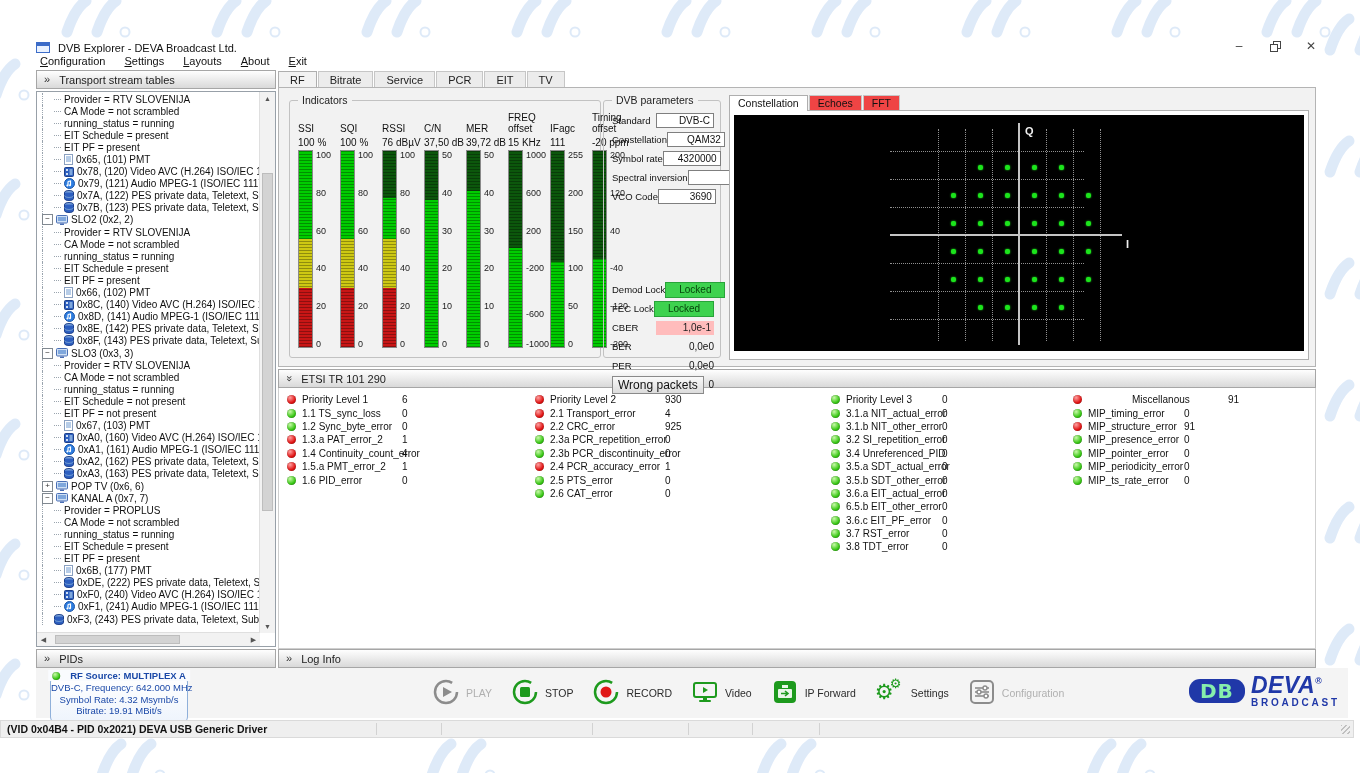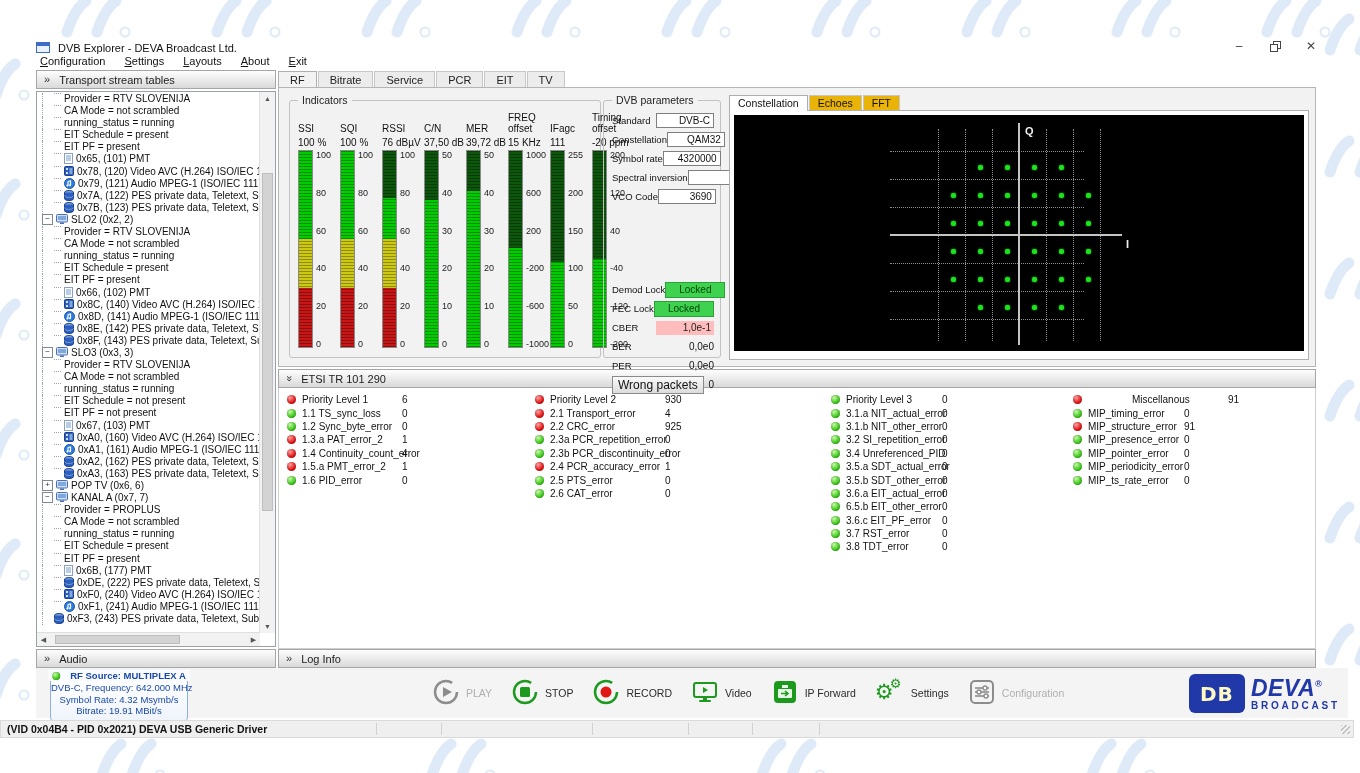--- a/index.html
+++ b/index.html
@@ -17,21 +17,21 @@
   
   .secbar{height:17px;background:linear-gradient(#fefefe,#d9d9d9);border:1px solid #a6a6a6;
           display:flex;align-items:center;gap:9px;padding:0 7px;font-size:11px;color:#1c1c1c;flex:0 0 auto;}
   .chev{font-size:11px;color:#333;line-height:1;display:inline-block;}
   .chev.down{transform:rotate(90deg);}
   
   .sidebar{left:36px;top:70px;width:240px;height:598px;display:flex;flex-direction:column;}
   .gap2{height:2px;flex:0 0 auto;}
   .treewrap{position:relative;flex:1;border:1px solid #98a0a8;background:#fff;overflow:hidden;}
   #tree{position:absolute;left:0;top:1px;right:15px;bottom:13px;overflow:hidden;}
-  .trow{display:flex;align-items:flex-start;height:12.1px;font-size:10px;white-space:nowrap;overflow:hidden;color:#101010;}
+  .trow{display:flex;align-items:center;height:12.1px;font-size:10px;white-space:nowrap;overflow:hidden;color:#101010;}
   .guide{width:11px;align-self:stretch;border-left:1px dotted #9aa4ae;margin-left:5px;flex:0 0 auto;}
   .dash{width:7px;border-top:1px dotted #9aa4ae;margin-right:3px;flex:0 0 auto;}
   .expbox{width:9px;height:9px;border:1px solid #808890;background:#fff;font-size:8px;line-height:7px;
           text-align:center;margin:0 3px 0 2px;flex:0 0 auto;color:#333;}
   .ticon{margin-right:3px;flex:0 0 auto;display:inline-flex;}
   .vscroll{position:absolute;right:0;top:0;bottom:13px;width:15px;background:#f2f2f2;border-left:1px solid #dfdfdf;}
   .hscroll{position:absolute;left:0;right:15px;bottom:0;height:13px;background:#f2f2f2;border-top:1px solid #dfdfdf;}
   .sarrow{position:absolute;color:#555;font-size:7px;width:15px;height:13px;display:flex;align-items:center;justify-content:center;}
   .vthumb{position:absolute;left:2px;right:2px;top:15%;height:62%;background:#d3d3d3;border:1px solid #bdbdbd;}
   .hthumb{position:absolute;top:2px;bottom:2px;left:18px;width:55%;background:#d3d3d3;border:1px solid #bdbdbd;}
@@ -61,21 +61,21 @@
   .valbox{width:50px;flex:0 0 auto;border:1px solid #7f7f7f;background:#fff;text-align:right;padding:1px 3px;font-size:10px;}
   .badge{width:52px;flex:0 0 auto;text-align:center;padding:1.5px 3px;font-size:10px;}
   .badge.locked{background:#3ed24f;border:1px solid #28a339;color:#07450c;}
   .badge.alert{background:#ffbcbc;text-align:right;color:#222;}
   .plainval{width:56px;flex:0 0 auto;text-align:right;font-size:10px;}
   .btnish{background:linear-gradient(#fafafa,#dcdcdc);border:1px solid #8a8a8a;padding:1px 5px;font-size:12px;}
   .spacer70{height:74px;flex:0 0 auto;}
   
   .constpanel{position:absolute;left:450px;top:6px;width:580px;height:266px;}
   .ctabs{display:flex;align-items:flex-end;height:16px;font-size:10.5px;}
-  .ctab{padding:1px 8px;border:1px solid #c6c6c6;border-bottom:none;background:#eab308;margin-right:1px;}
+  .ctab{padding:1px 8px;border:1px solid #c6c6c6;border-bottom:none;background:#ef4444;margin-right:1px;}
   .ctab.active{background:#fff;position:relative;top:1px;padding-bottom:2px;border-color:#aeaeae;}
   .cframe{border:1px solid #b0b0b0;background:#fff;padding:4px;height:240px;}
   .plot{position:relative;width:570px;height:236px;background:#000;overflow:hidden;}
   .vline{position:absolute;top:14px;height:212px;width:0;border-left:1px dotted #8f8f8f;}
   .hline{position:absolute;left:156px;width:194px;height:0;border-top:1px dotted #8f8f8f;}
   .vaxis{position:absolute;top:8px;height:222px;width:2px;background:#c4c4c4;}
   .haxis{position:absolute;left:156px;width:232px;height:2px;background:#c4c4c4;}
   .axlabel{position:absolute;color:#f0f0f0;font-size:11px;font-weight:bold;}
   .dot{position:absolute;width:5px;height:5px;border-radius:2px;}
   
@@ -90,21 +90,21 @@
   .bottombar{left:36px;top:668px;width:1312px;height:50px;background:#f4f4f4;}
   .rfsource{position:absolute;left:14px;top:8px;width:136px;height:40px;border:1.5px solid #8fb0da;border-radius:6px;
             background:linear-gradient(#ffffff,#eef4fc);font-size:9.5px;color:#1b49a8;text-align:center;padding-top:5px;}
   .rflegend{position:absolute;top:-7px;left:50%;transform:translateX(-50%);background:#f9fbfe;padding:0 4px;font-weight:bold;
             white-space:nowrap;display:flex;align-items:center;gap:4px;font-size:9.5px;}
   .rfline{line-height:11.5px;white-space:nowrap;}
   #toolbar{position:absolute;left:396px;top:0;height:50px;display:flex;align-items:center;gap:19px;}
   .tbtn{display:flex;align-items:center;gap:6px;font-size:10.5px;color:#2b2b2b;}
   .tbtn.disabled{color:#b0b0b0;}
   .brand{position:absolute;right:8px;top:6px;display:flex;align-items:center;gap:6px;}
-  .dbmark{width:56px;height:39px;background:#2038a8;border-radius:6px;color:#fef9c3;display:flex;align-items:center;
+  .dbmark{width:56px;height:24px;background:#2038a8;border-radius:11px;color:#86efac;display:flex;align-items:center;
           justify-content:center;font-weight:bold;font-size:20px;letter-spacing:1px;font-family:"DejaVu Sans",sans-serif;}
   .brandtxt{display:flex;flex-direction:column;line-height:1;}
   .deva{color:#2038a8;font-weight:bold;font-size:23px;letter-spacing:.5px;font-style:italic;}
   .deva sup{font-size:9px;}
   .bcast{color:#2038a8;font-weight:bold;font-size:10px;letter-spacing:2.8px;margin-top:1px;}
   
   .statusbar{left:0;top:720px;width:1346px;height:16px;background:#efefef;border:1px solid #dadada;
              font-size:10.5px;font-weight:bold;display:flex;align-items:center;padding-left:6px;}
   .sdiv{position:absolute;top:2px;bottom:2px;width:1px;background:#d2d2d2;}
   .grip{position:absolute;right:3px;bottom:3px;width:9px;height:9px;
@@ -729,21 +729,21 @@
     </div>
     <div class="hscroll">
       <div class="sarrow" style="left:0;width:13px;">◀</div>
       <div class="hthumb"></div>
       <div class="sarrow" style="right:0;width:13px;">▶</div>
     </div>
   </div>
   <div class="gap2"></div>
   <div class="secbar">
     <span class="chev">»</span>
-    <span>Audio</span>
+    <span>PIDs</span>
   </div>
 </div>
 
 <div class="z main">
   <div class="tabstrip" id="tabstrip">
       <span class="tab active">RF</span>
       <span class="tab">Bitrate</span>
       <span class="tab">Service</span>
       <span class="tab">PCR</span>
       <span class="tab">EIT</span>
@@ -855,21 +855,21 @@
             <div class="grow">
               <div class="bar">
                 <div class="seg" style="bottom: 0%; height: 50.75%; background: rgb(0, 204, 0);"></div>
                 <div class="stripes"></div>
               </div>
               <div class="ticks">
                 <span class="tick" style="top: 0px;">1000</span>
                 <span class="tick" style="top: 37.8px;">600</span>
                 <span class="tick" style="top: 75.6px;">200</span>
                 <span class="tick" style="top: 113.4px;">-200</span>
-                <span class="tick" style="top: 151px; text-align: center;">-600</span>
+                <span class="tick" style="top: 159px; text-align: center;">-600</span>
                 <span class="tick" style="top: 189px;">-1000</span>
               </div>
             </div>
           </div>
           <div class="gcol">
             <div class="ghead">IFagc</div>
             <div class="gval">111</div>
             <div class="grow">
               <div class="bar">
                 <div class="seg" style="bottom: 0%; height: 43.5294%; background: rgb(0, 204, 0);"></div>

